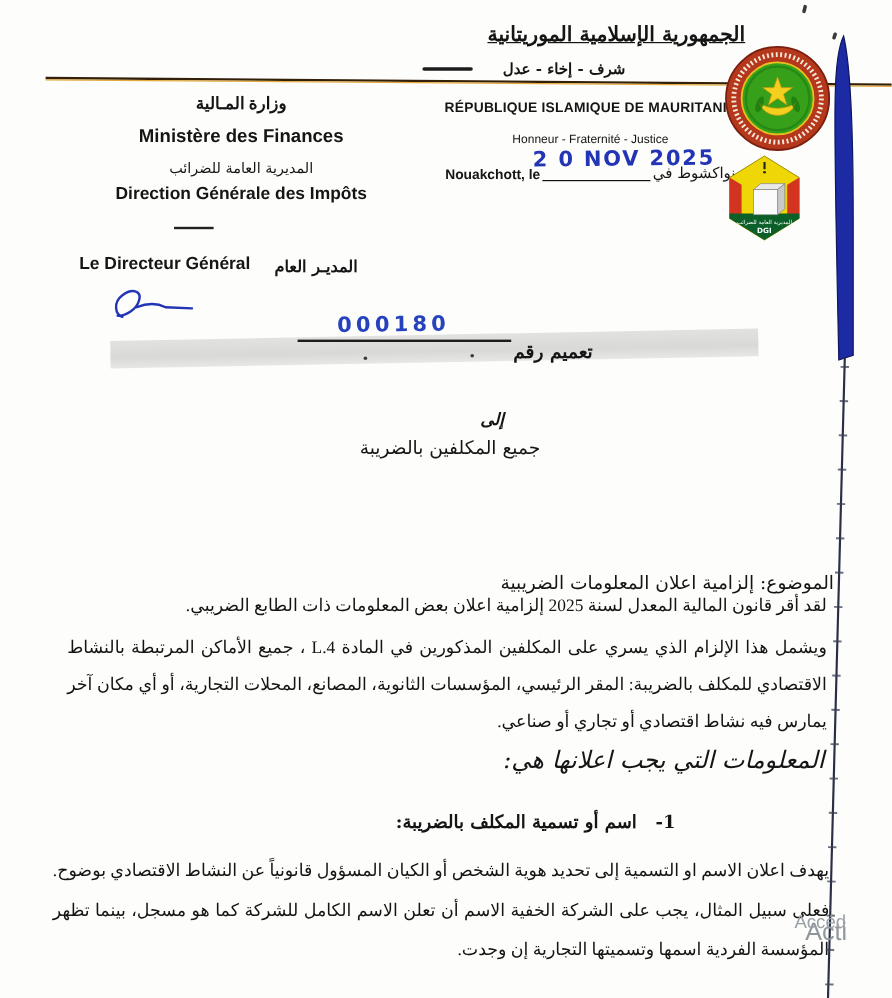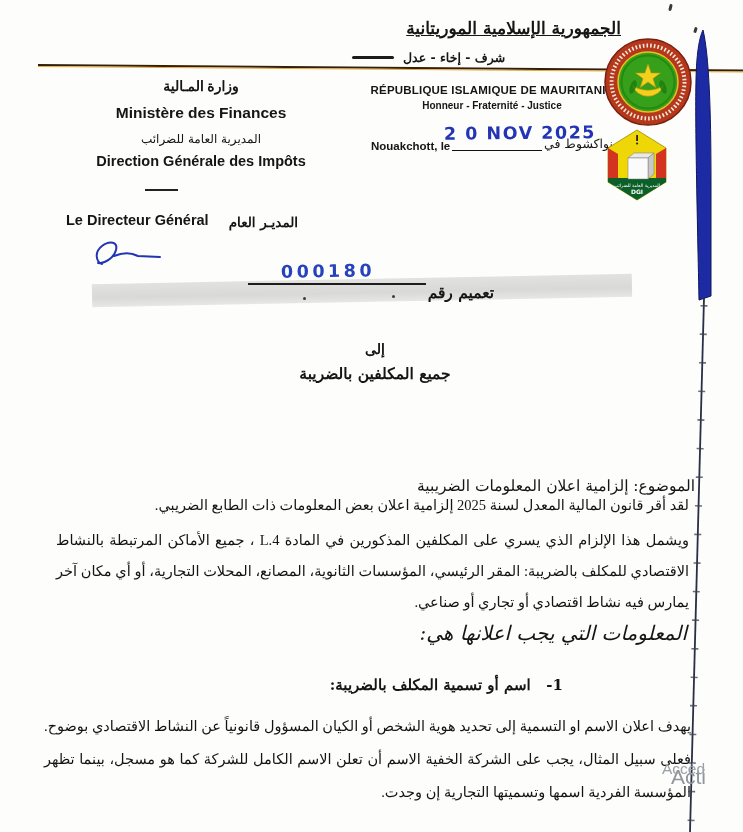--- a/index.html
+++ b/index.html
@@ -4,36 +4,36 @@
 <style>
   html,body{margin:0;padding:0;}
   body{width:743px;height:832px;overflow:hidden;background:#ffffff;
        font-family:"DejaVu Sans",sans-serif;color:#151515;}
   .page{position:relative;width:743px;height:832px;background:#fdfdfc;overflow:hidden;}
   .abs{position:absolute;}
 
   
   .cal-title{top:18px;right:122px;font-size:17px;font-weight:bold;direction:rtl;
              font-family:"DejaVu Serif",serif;letter-spacing:.5px;text-decoration:underline;}
-  .cal-motto{top:50px;left:352px;display:flex;align-items:center;gap:9px;}
+  .cal-motto{top:50px;left:352px;display:flex;align-items:center;gap:25px;}
   .cal-motto .dash{width:42px;height:3px;background:#1c1c1c;border-radius:2px;}
   .cal-motto .txt{font-size:12.5px;font-weight:bold;direction:rtl;font-family:"DejaVu Serif",serif;}
   .sep-line{left:38px;top:64px;width:712px;height:0;border-top:2.5px solid #33200a;
             border-bottom:1.8px solid #e3aa3e;transform:rotate(.45deg);transform-origin:left center;}
 
   .left-block{left:58px;top:78px;width:286px;text-align:center;}
   .left-block .ar1{font-size:14px;font-weight:bold;direction:rtl;font-family:Liberation Serif, serif;}
   .left-block .fr1{font-size:15.5px;font-weight:bold;margin-top:9px;font-family:"Liberation Sans",sans-serif;}
   .left-block .ar2{font-size:12px;direction:rtl;margin-top:10px;font-family:"DejaVu Serif",serif;}
   .left-block .fr2{font-size:14.5px;font-weight:600;margin-top:7px;font-family:"Liberation Sans",sans-serif;}
   .mini-rule{left:145px;top:189px;width:33px;height:0;border-top:2px solid #222;}
 
   .fr-block{left:352px;top:84px;width:280px;text-align:center;font-family:"Liberation Sans",sans-serif;}
   .fr-block .t1{font-size:11.5px;font-weight:bold;letter-spacing:.2px;}
-  .fr-block .t2{font-size:10px;font-weight:bold;margin-top:4px;}
+  .fr-block .t2{font-size:10px;font-weight:normal;margin-top:15px;}
 
   
   .nouak-fr{left:371px;top:140px;font-size:11.5px;font-weight:bold;font-family:"Liberation Sans",sans-serif;}
   .date-stamp{left:444px;top:123px;font-size:17.5px;font-weight:bold;color:#2334b5;
               letter-spacing:1.5px;transform:rotate(-.6deg);}
   .date-underline{left:452px;top:150px;width:90px;height:0;border-top:1.6px solid #111;}
   .nouak-ar{left:544px;top:136px;font-size:12.5px;direction:rtl;font-family:"DejaVu Serif",serif;}
 
   
   .directeur{left:66px;top:212px;display:flex;align-items:flex-start;gap:20px;}
@@ -45,23 +45,23 @@
             letter-spacing:3.5px;transform:rotate(-.8deg);}
   .greyband{left:92px;top:279px;width:540px;height:23px;
             background:linear-gradient(180deg,#dddddb 0%,#d2d2d0 60%,#e3e3e1 100%);
             transform:rotate(-1.1deg);opacity:.85;}
   .taamim{left:248px;top:283px;width:246px;display:flex;direction:rtl;align-items:flex-start;gap:2px;}
   .taamim .lbl{font-size:15.5px;font-weight:bold;font-family:"DejaVu Serif",serif;white-space:nowrap;}
   .taamim .rule{flex:1;height:0;border-bottom:2px solid #1d1d1d;margin-bottom:4px;}
   .speck{position:absolute;background:#3a3a3a;border-radius:2px;}
 
   
-  .ila{left:330px;top:341px;width:90px;text-align:center;font-size:14px;font-weight:bold;
-       direction:rtl;font-family:"DejaVu Serif",serif;}
-  .recipients{left:248px;top:364px;width:254px;text-align:center;font-size:15.5px;font-weight:bold;
+  .ila{left:330px;top:341px;width:90px;font-size:14px;font-weight:bold;
+       direction:rtl;font-family:"DejaVu Serif",serif;font-style:italic;}
+  .recipients{left:248px;top:364px;width:254px;text-align:center;font-size:15.5px;font-weight:normal;
        direction:rtl;font-family:"DejaVu Serif",serif;}
   .subject{right:48px;top:429px;font-size:15.5px;font-weight:normal;direction:rtl;
        font-family:"DejaVu Serif",serif;margin-top:48px;}
 
   .para{direction:rtl;text-align:justify;font-size:14.5px;line-height:31px;
         font-family:Liberation Serif, serif;color:#141414;}
   .p1{right:54px;top:490px;left:72px;text-align:right;}
   .p2{right:54px;top:525px;left:56px;}
   .p3{right:56px;top:621px;font-size:20px;direction:rtl;font-family:"DejaVu Serif",serif;font-style:italic;}
   .h1{right:180px;top:676px;font-size:15px;font-weight:bold;direction:rtl;white-space:pre-wrap;

